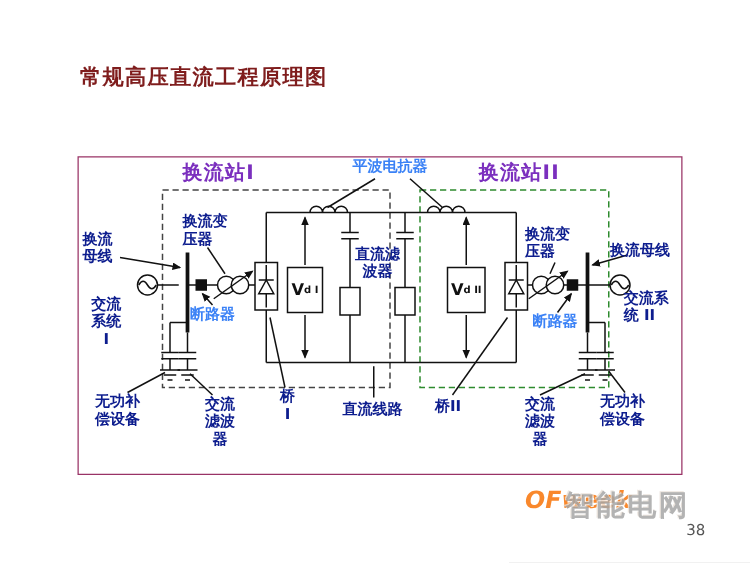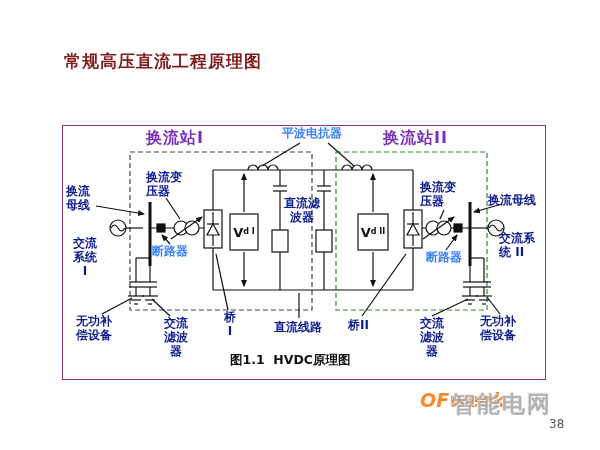--- a/index.html
+++ b/index.html
@@ -264,19 +264,18 @@
 
   <div class="vdbox" style="left:230px;top:214px;width:28px;height:36px;">
     <span>V</span>
       <sub>d I</sub>
   </div>
   <div class="vdbox" style="left:358px;top:214px;width:30px;height:36px;">
     <span>V</span>
       <sub>d II</sub>
   </div>
 
-  <div class="caption">图1.1  HVDC原理图</div>
 
   <div class="wm-brand">OFweek</div>
   <div class="wm-name">智能电网</div>
   <div class="pagenum">38</div>
 
 </div>
 
 </body></html>

